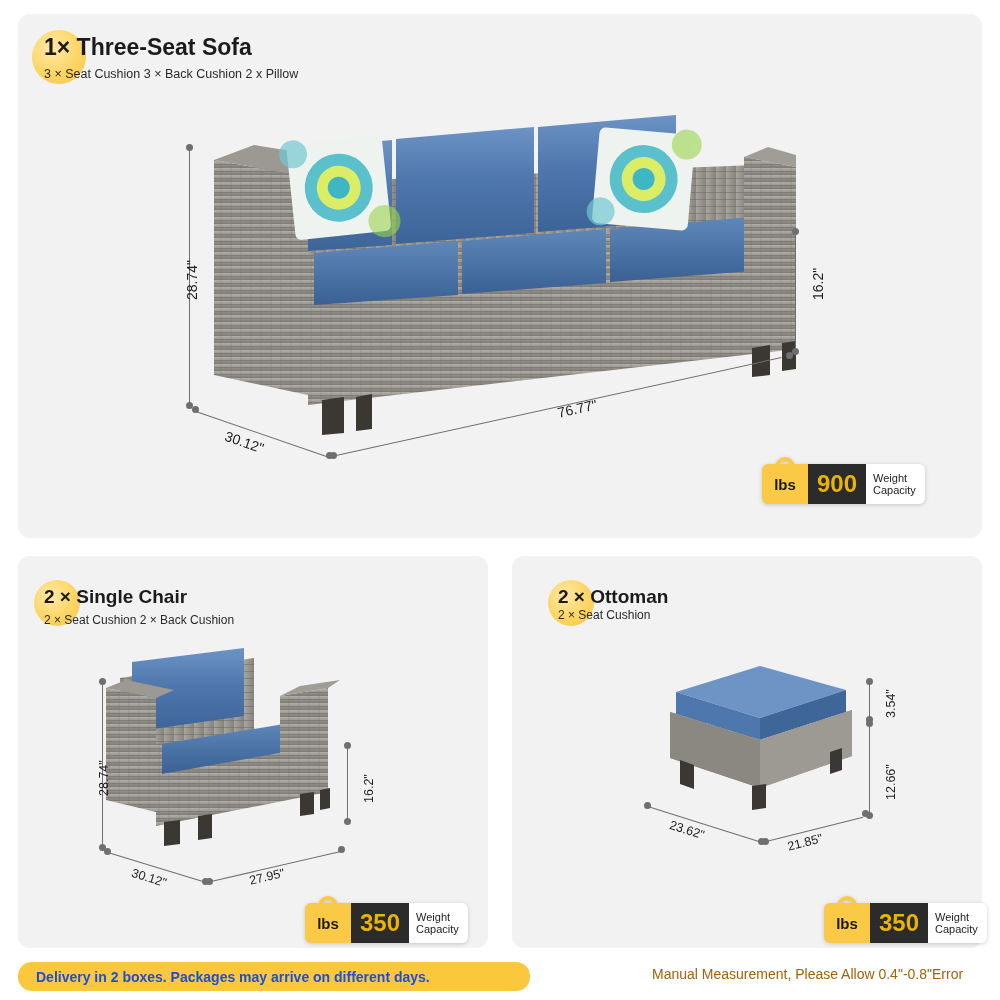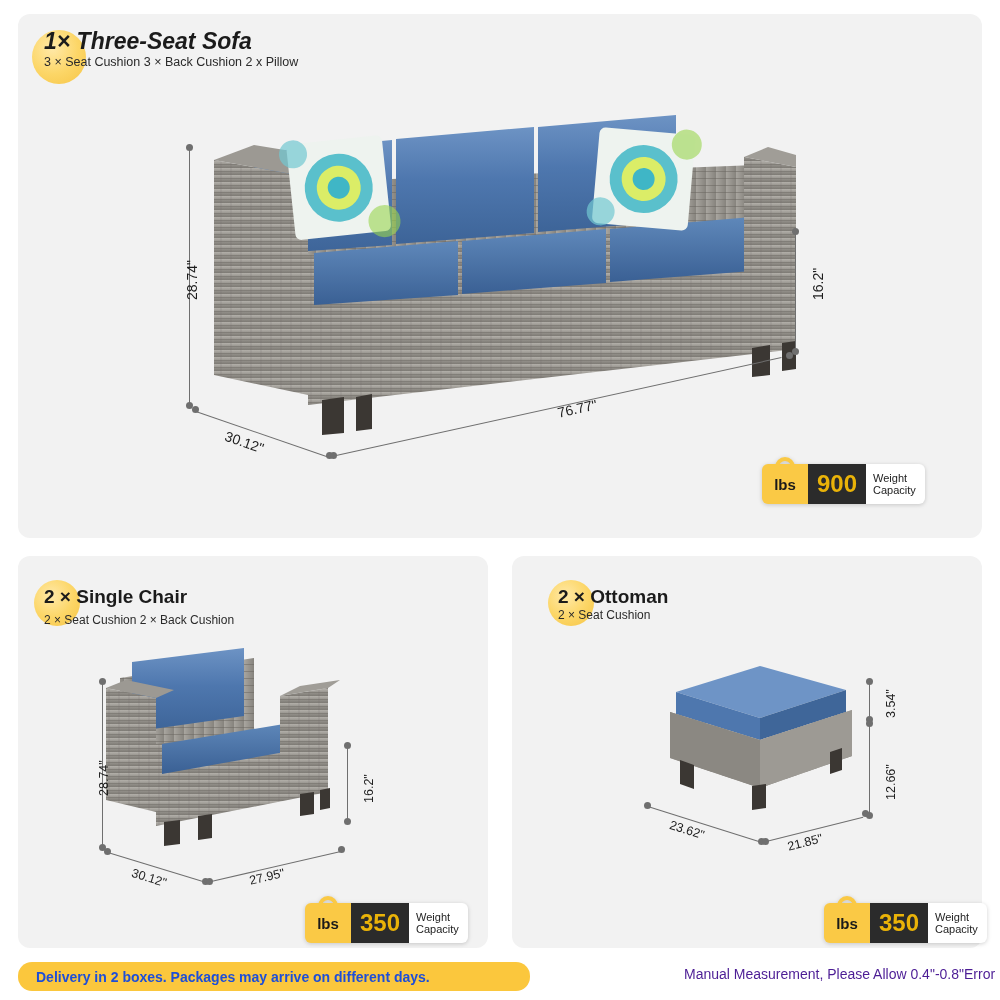--- a/index.html
+++ b/index.html
@@ -39,22 +39,22 @@
     color: #1b1b1b;
     white-space: nowrap;
   }
   .hdr .sub {
     position: relative;
     color: #2a2a2a;
     white-space: nowrap;
   }
   #hdr-sofa { left: 38px; top: 28px; }
   #hdr-sofa .blob { left: -6px; top: 2px; width: 54px; height: 54px; }
-  #hdr-sofa .title { font-size: 23px; line-height: 26px; padding-left: 6px;  font-style: italic;}
-  #hdr-sofa .sub { font-size: 12.5px; line-height: 16px; padding-left: 6px; }
+  #hdr-sofa .title { font-size: 23px; line-height: 26px; padding-left: 6px; margin-top: 6px;}
+  #hdr-sofa .sub { font-size: 12.5px; line-height: 16px; padding-left: 6px; margin-top: 6px; }
 
   #hdr-chair { left: 38px; top: 580px; }
   #hdr-chair .blob { left: -4px; top: 0px; width: 46px; height: 46px; }
   #hdr-chair .title { font-size: 19px; line-height: 22px; padding-left: 6px; margin-top: 6px; }
   #hdr-chair .sub { font-size: 12px; line-height: 15px; padding-left: 6px; margin-top: 5px; }
 
   #hdr-ottoman { left: 552px; top: 580px; }
   #hdr-ottoman .blob { left: -4px; top: 0px; width: 46px; height: 46px; }
   #hdr-ottoman .title { font-size: 19px; line-height: 22px; padding-left: 6px; margin-top: 6px; }
   #hdr-ottoman .sub { font-size: 12px; line-height: 15px; padding-left: 6px; }
@@ -117,23 +117,22 @@
     display: flex; align-items: center;
     padding-left: 18px;
     font-size: 14px;
     font-weight: bold;
     color: #1d4ed8;
   }
   #manual-note {
     position: absolute;
     left: 652px; top: 966px;
     font-size: 14px;
-    color: #4c1d95;
+    color: #a16207;
     white-space: nowrap;
-    margin-left: 32px;
   }
 
   
   .dimline { position: absolute; background: #6f6f6f; }
   .dimline.h { height: 1px; }
   .dimline.v { width: 1px; }
   .dot {
     position: absolute;
     width: 7px; height: 7px;
     background: #6f6f6f;

